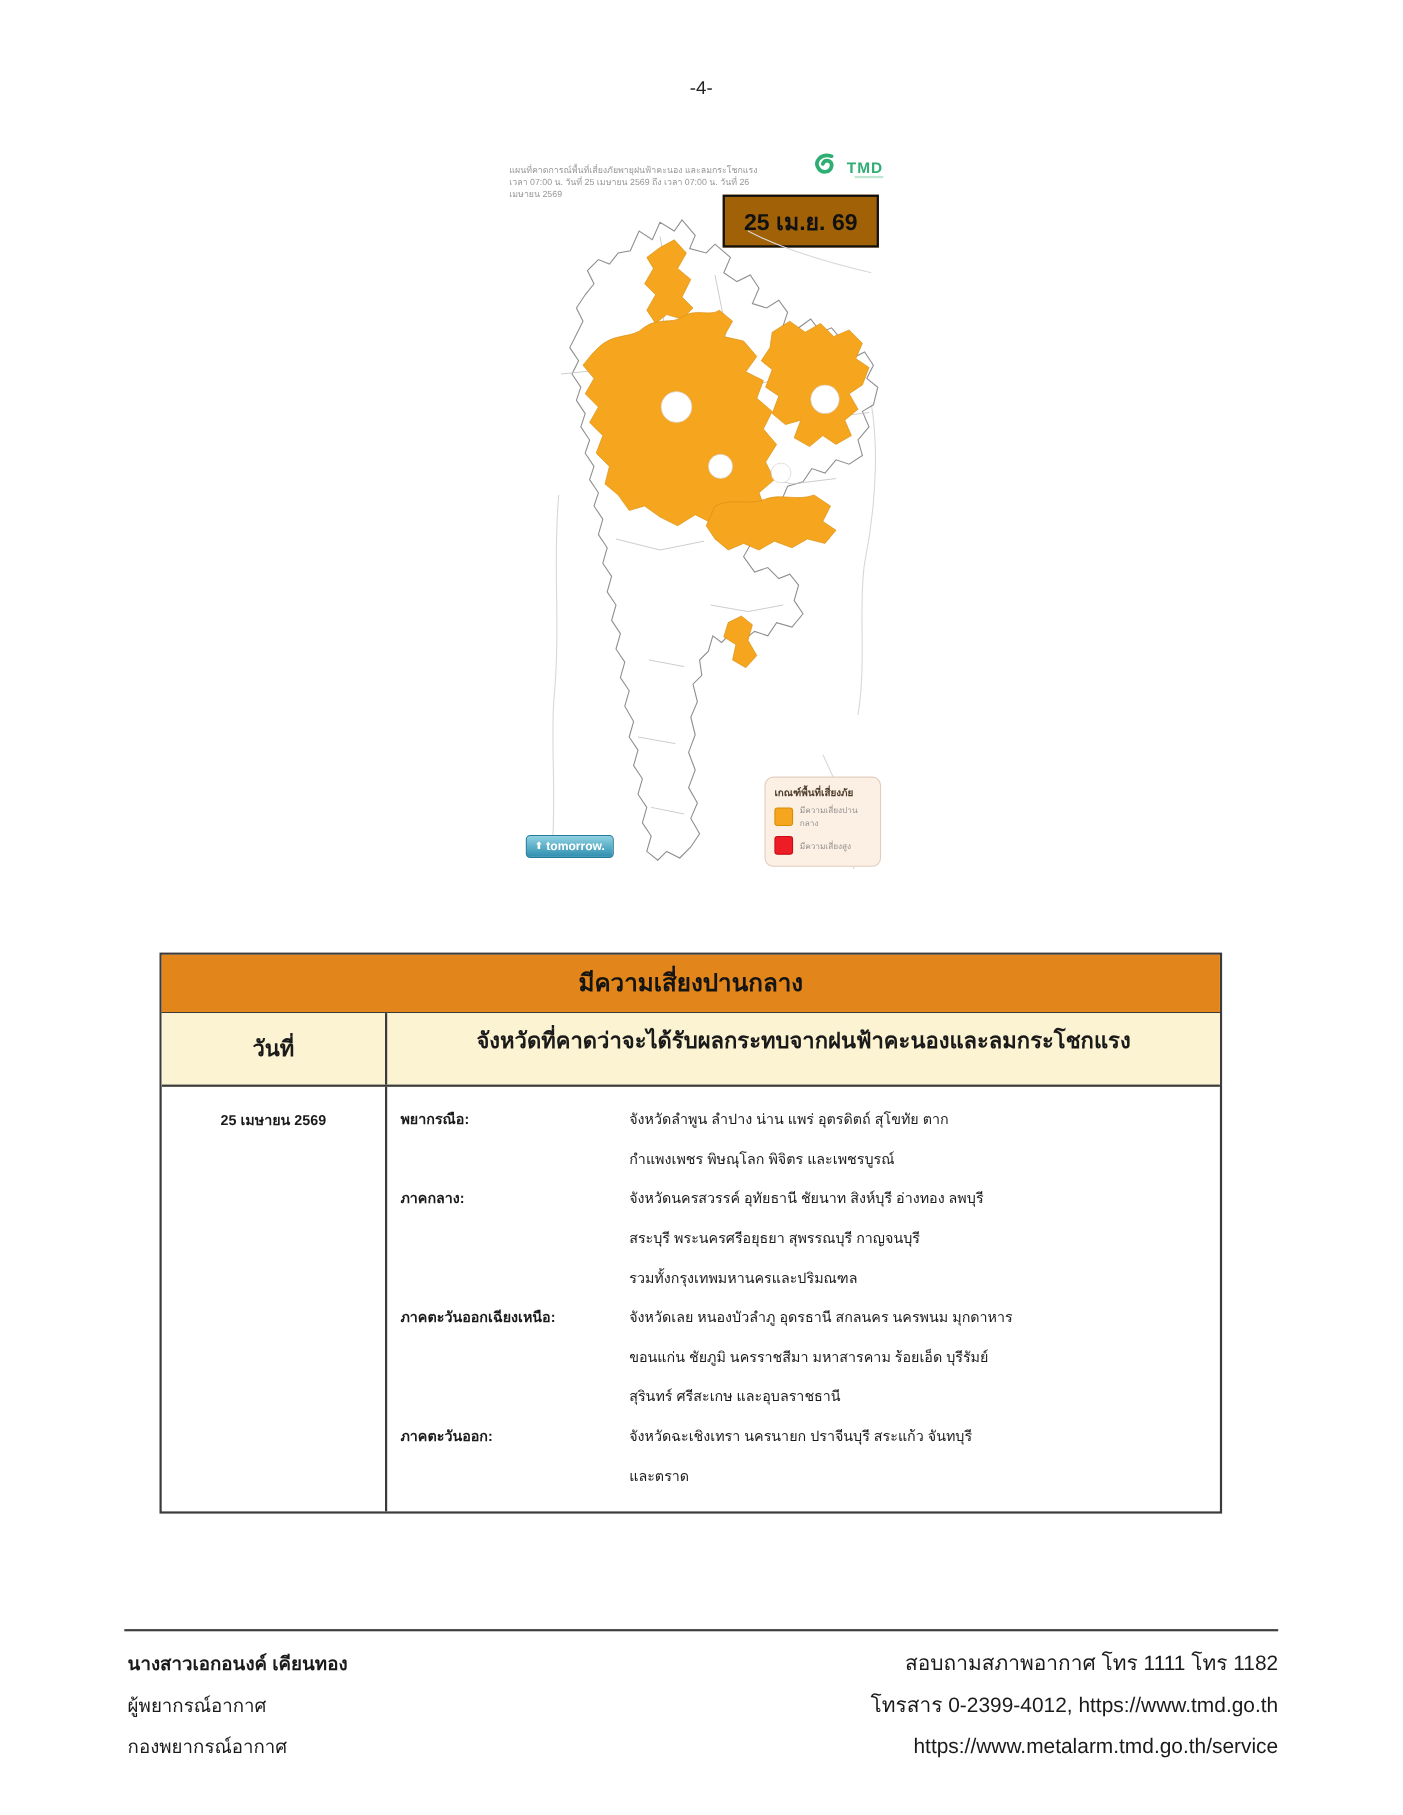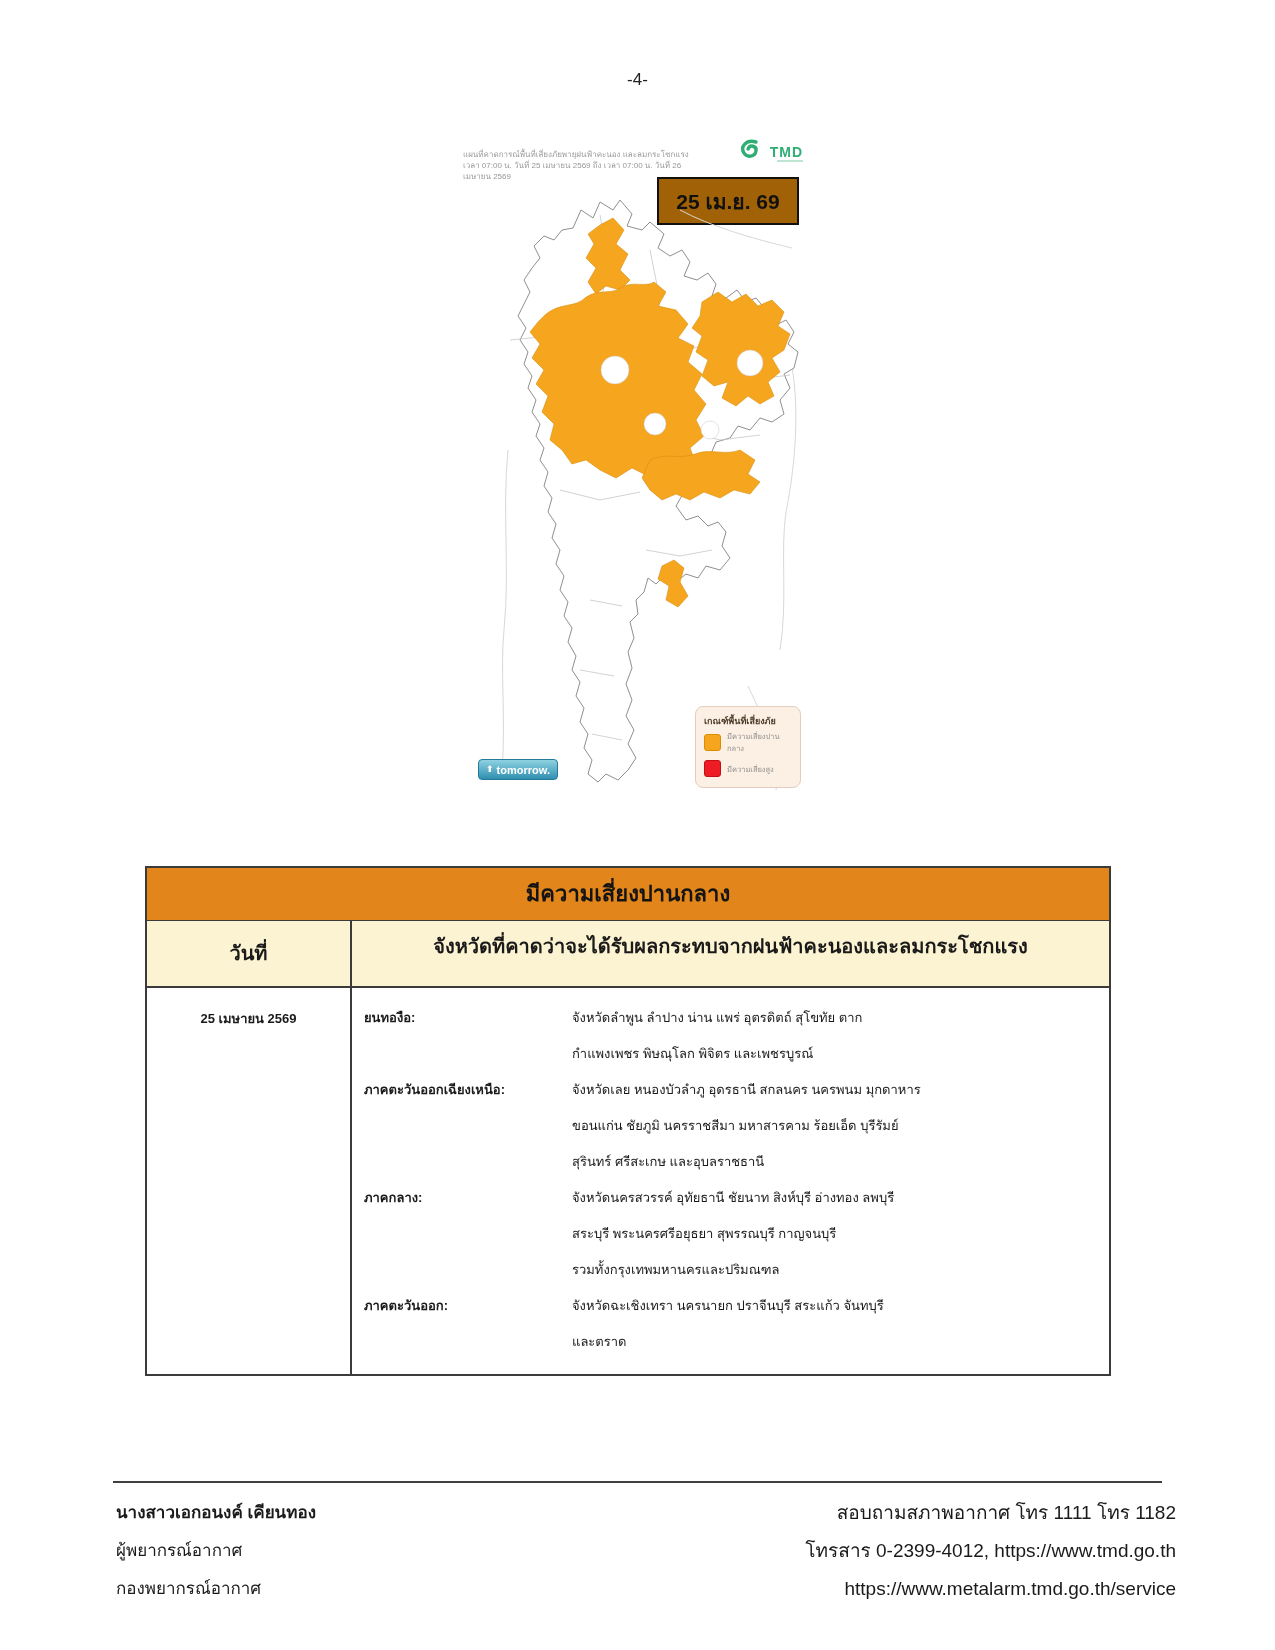--- a/index.html
+++ b/index.html
@@ -50,21 +50,21 @@
   .rt-date-cell { width:205px; flex-shrink:0; box-sizing:border-box; border-right:2px solid #3b3b3b; text-align:center; font-weight:bold; padding-top:20px; }
   .rt-regions { flex:1; padding:12px 16px 14px 12px; }
   .region-row { display:flex; line-height:36px; }
   .region-label { width:208px; flex-shrink:0; font-weight:bold; }
   .region-provinces { flex:1; white-space:pre-line; }
 
   
   .footer-rule { position:absolute; left:113px; top:1481px; width:1049px; border-top:2px solid #3f3f3f; }
   .footer-left { position:absolute; left:116px; top:1494px; font-size:17px; line-height:38px; }
   .footer-left .name { font-weight:bold; }
-  .footer-right { position:absolute; right:99px; top:1494px; font-size:19px; line-height:38px; text-align:right; }
+  .footer-right { position:absolute; right:113px; top:1494px; font-size:19px; line-height:38px; text-align:right; }
 </style>
 </head>
 <body>
 
 <div class="page-number">-4-</div>
 
 <div class="map-card">
 
   <div class="map-caption">
     <div>แผนที่คาดการณ์พื้นที่เสี่ยงภัยพายุฝนฟ้าคะนอง และลมกระโชกแรง</div>
@@ -151,40 +151,40 @@
   <div class="rt-subheader">
     <div class="rt-sub-date">วันที่</div>
     <div class="rt-sub-prov">จังหวัดที่คาดว่าจะได้รับผลกระทบจากฝนฟ้าคะนองและลมกระโชกแรง</div>
   </div>
 
   <div class="rt-body">
     <div class="rt-date-cell">25 เมษายน 2569</div>
     <div class="rt-regions">
 
       <div class="region-row">
-        <div class="region-label">ยนทองือ:</div>
+        <div class="region-label">พยากรณือ:</div>
         <div class="region-provinces">จังหวัดลำพูน ลำปาง น่าน แพร่ อุตรดิตถ์ สุโขทัย ตาก
 กำแพงเพชร พิษณุโลก พิจิตร และเพชรบูรณ์</div>
+      </div>
+
+      <div class="region-row">
+        <div class="region-label">ภาคกลาง:</div>
+        <div class="region-provinces">จังหวัดนครสวรรค์ อุทัยธานี ชัยนาท สิงห์บุรี อ่างทอง ลพบุรี
+สระบุรี พระนครศรีอยุธยา สุพรรณบุรี กาญจนบุรี
+รวมทั้งกรุงเทพมหานครและปริมณฑล</div>
       </div>
 
       <div class="region-row">
         <div class="region-label">ภาคตะวันออกเฉียงเหนือ:</div>
         <div class="region-provinces">จังหวัดเลย หนองบัวลำภู อุดรธานี สกลนคร นครพนม มุกดาหาร
 ขอนแก่น ชัยภูมิ นครราชสีมา มหาสารคาม ร้อยเอ็ด บุรีรัมย์
 สุรินทร์ ศรีสะเกษ และอุบลราชธานี</div>
       </div>
 
       <div class="region-row">
-        <div class="region-label">ภาคกลาง:</div>
-        <div class="region-provinces">จังหวัดนครสวรรค์ อุทัยธานี ชัยนาท สิงห์บุรี อ่างทอง ลพบุรี
-สระบุรี พระนครศรีอยุธยา สุพรรณบุรี กาญจนบุรี
-รวมทั้งกรุงเทพมหานครและปริมณฑล</div>
-      </div>
-
-      <div class="region-row">
         <div class="region-label">ภาคตะวันออก:</div>
         <div class="region-provinces">จังหวัดฉะเชิงเทรา นครนายก ปราจีนบุรี สระแก้ว จันทบุรี
 และตราด</div>
       </div>
 
     </div>
   </div>
 </div>
 
 <div class="footer-rule"></div>

